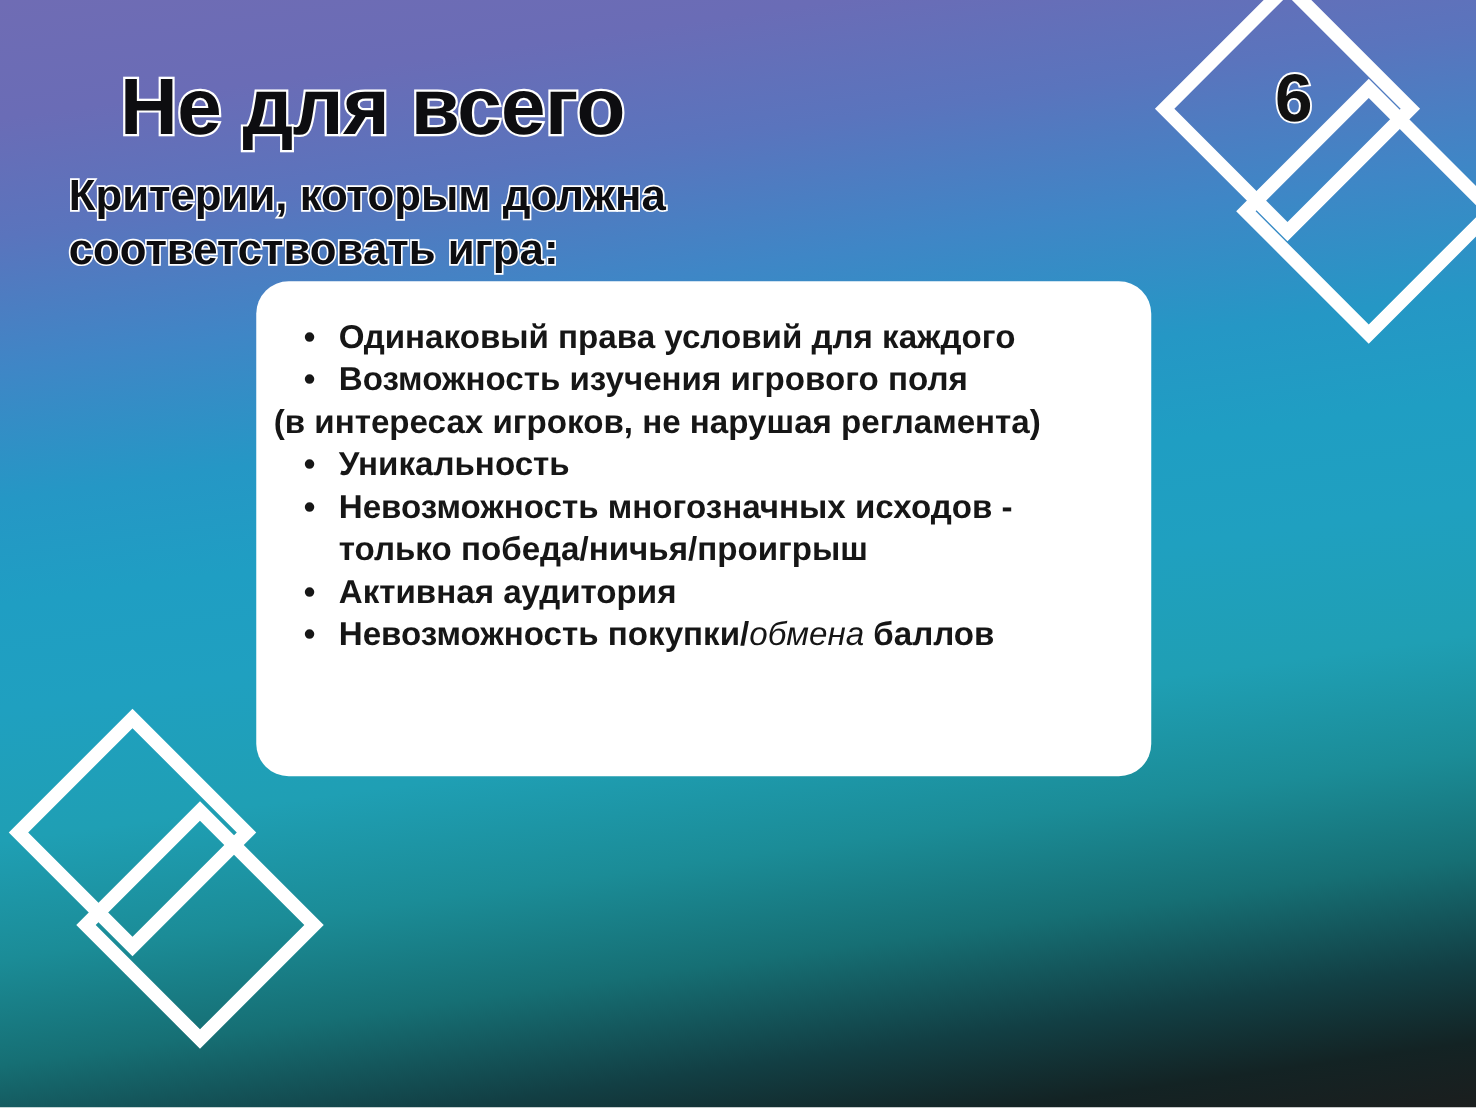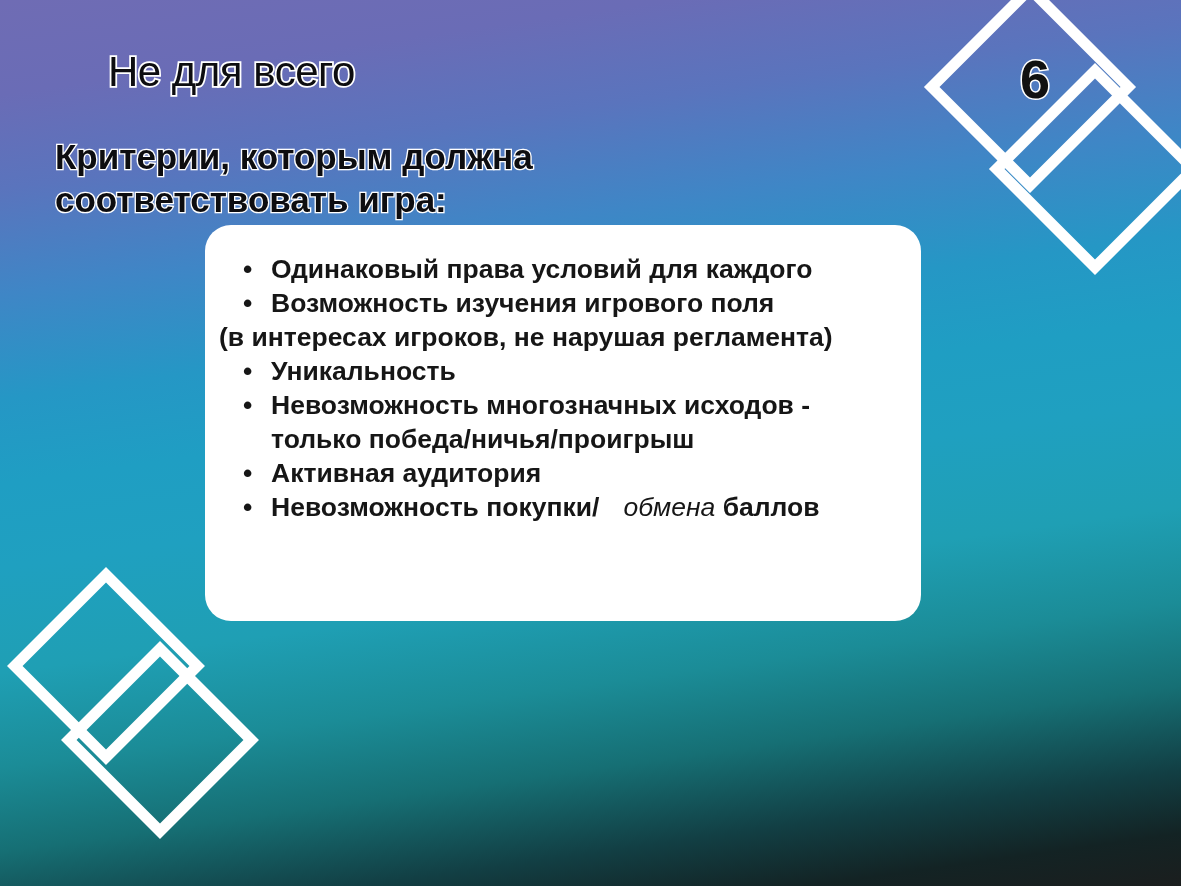--- a/index.html
+++ b/index.html
@@ -56,23 +56,23 @@
     color:#111111;
     letter-spacing:0;
     -webkit-text-stroke:3px #ffffff;
     paint-order:stroke fill;
     z-index:6;
   }
 
   
   #title {
     position:absolute;
-    left:108px; top:48px;
-    font-size:42px;
-    font-weight:normal;
+    left:96px; top:48px;
+    font-size:64px;
+    font-weight:bold;
     color:#0d0d10;
     -webkit-text-stroke:3.5px #ffffff;
     paint-order:stroke fill;
     letter-spacing:-0.5px;
     z-index:5;
   }
 
   #subtitle {
     position:absolute;
     left:55px; top:136px;
@@ -112,21 +112,21 @@
   .crit-row.cont     { padding-left:52px;align-items:center; }
 
   .bullet {
     flex:0 0 auto;
     width:28px;
     text-align:left;
     font-size:26.5px;
     line-height:1.285;
   }
   .crit-text { flex:1 1 auto; }
-  .crit-text i { font-style:italic; font-weight:normal;margin-left:24px; }
+  .crit-text i { font-style:italic; font-weight:normal; }
 
   
   #note-pill {
     position:absolute;
     left:700px; top:648px;
     width:442px; height:216px;
     background:#ffffff;
     border-radius:112px;
     z-index:4;
   }

